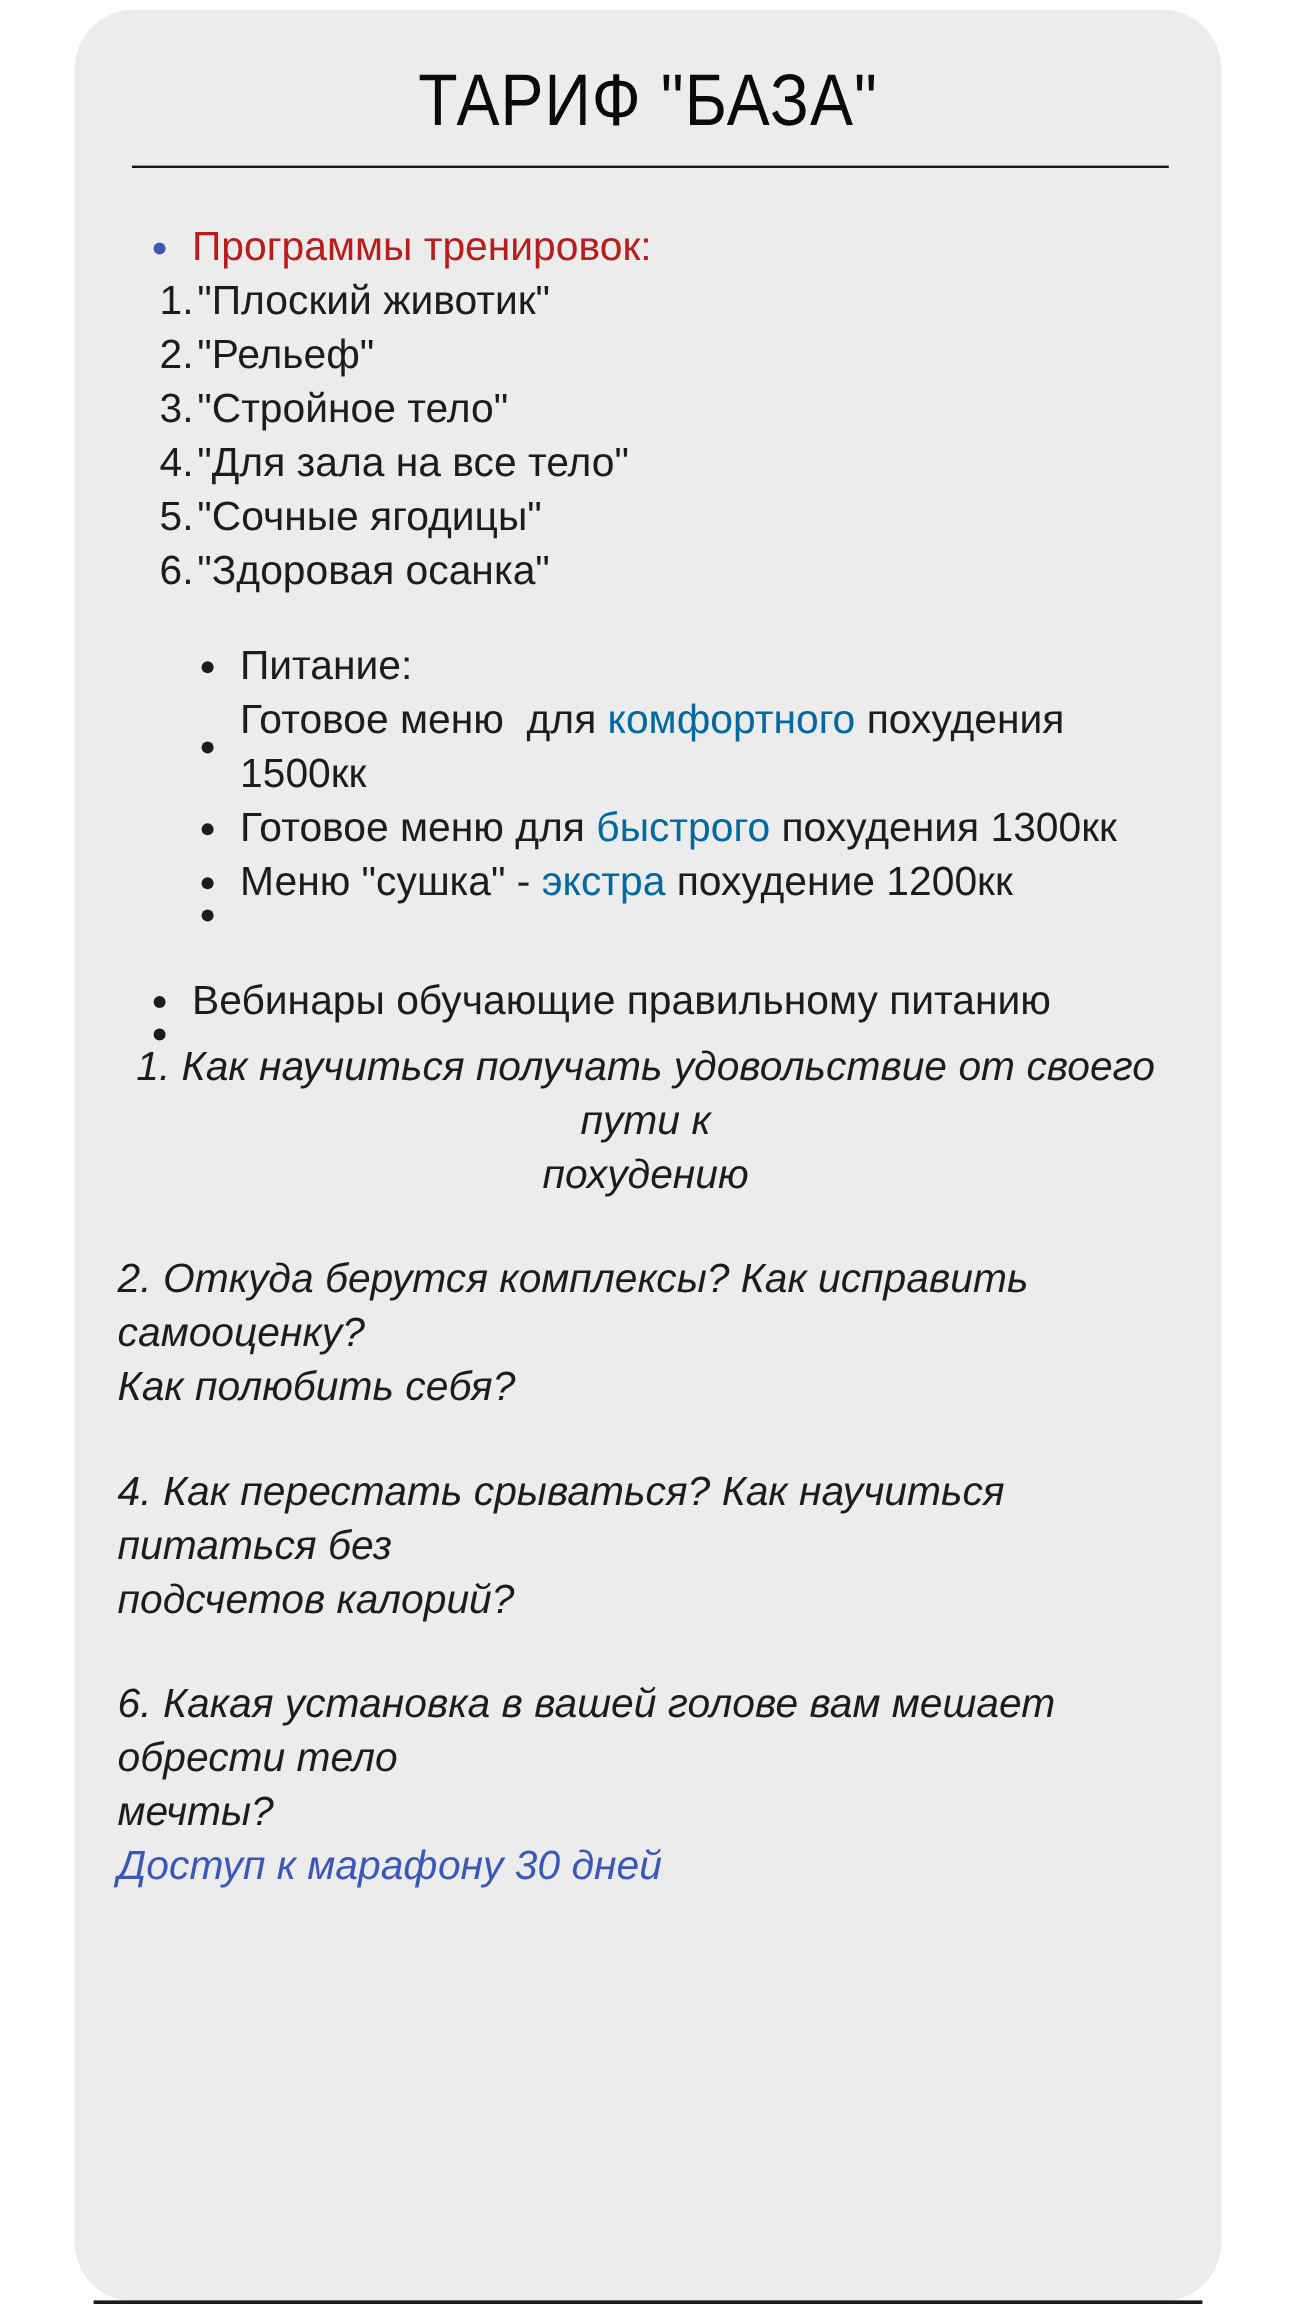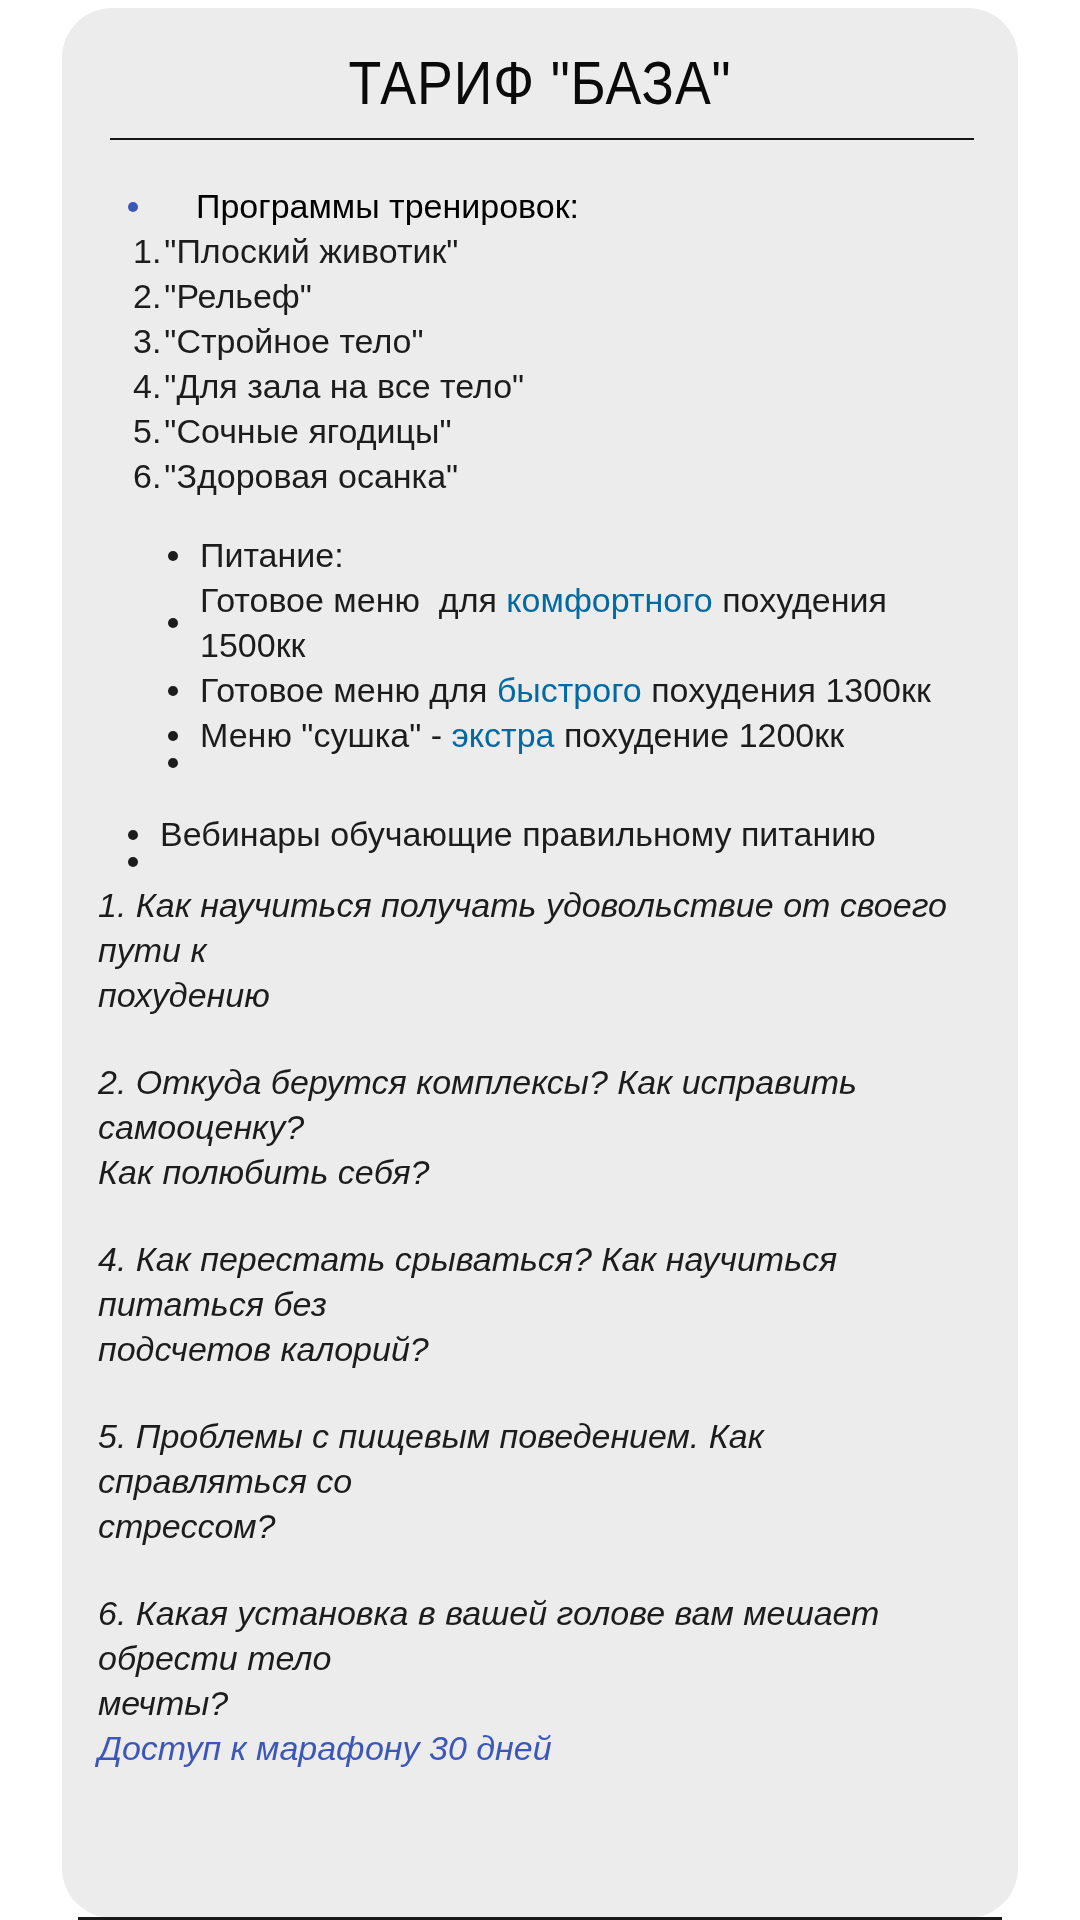--- a/index.html
+++ b/index.html
@@ -50,39 +50,39 @@
     margin-left: 66px;
     margin-right: 50px;
   }
   .dot {
     flex: 0 0 auto;
     width: 10px; height: 10px;
     border-radius: 50%;
     background: #1c1c1c;
     margin-right: 22px;
   }
-  .blue-row { color: #000000; gap: 36px; }
+  .blue-row { color: #b91c1c; }
   .blue-row .dot { background: #3c57b8; }
   .num-row {
     margin-left: 71px;
     display: flex;
   }
   .num-row .num { margin-right: 3px; }
 
   .section-nutrition { margin-top: 34px; margin-left: 40px; }
   .line { white-space: pre-wrap; }
   .accent { color: #0369a1; }
 
   .section-webinars { margin-top: 44px; }
   .para {
     margin: 42px 40px 0 36px;
     font-style: italic;
     white-space: pre-wrap;
   }
-  .para.first { margin-top: 16px; }
+  .para.first { margin-top: 0; text-align: center; }
   .access-link {
     margin: 0 40px 0 36px;
     font-style: italic;
     color: #3c57b8;
   }
 </style>
 </head>
 <body>
 
 <div class="card">
@@ -151,22 +151,20 @@
     <div class="bullet-row">
       <span class="dot"></span>
     </div>
 
     <div class="para first">1. Как научиться получать удовольствие от своего пути к
 похудению</div>
     <div class="para">2. Откуда берутся комплексы? Как исправить самооценку?
 Как полюбить себя?</div>
     <div class="para">4. Как перестать срываться? Как научиться питаться без
 подсчетов калорий?</div>
-    <div class="para">5. Проблемы с пищевым поведением. Как справляться со
-стрессом?</div>
     <div class="para">6. Какая установка в вашей голове вам мешает обрести тело
 мечты?</div>
 
     <div class="access-link">Доступ к марафону 30 дней</div>
   </div>
 
 </div>
 
 <div class="bottom-edge"></div>
 

